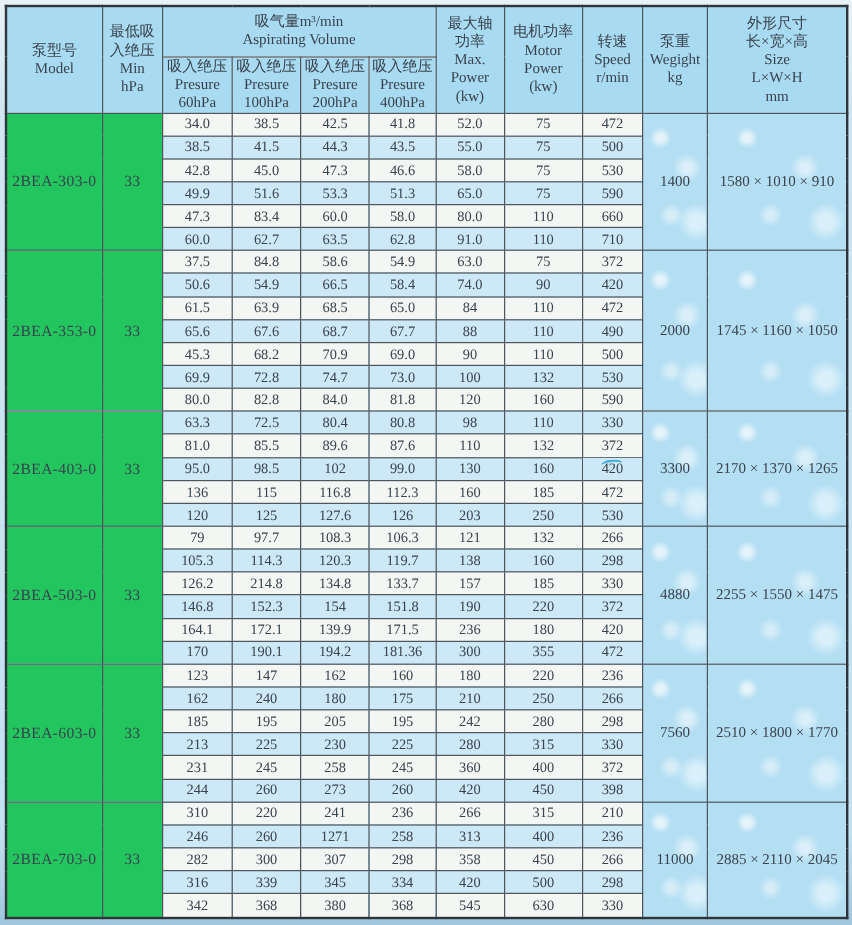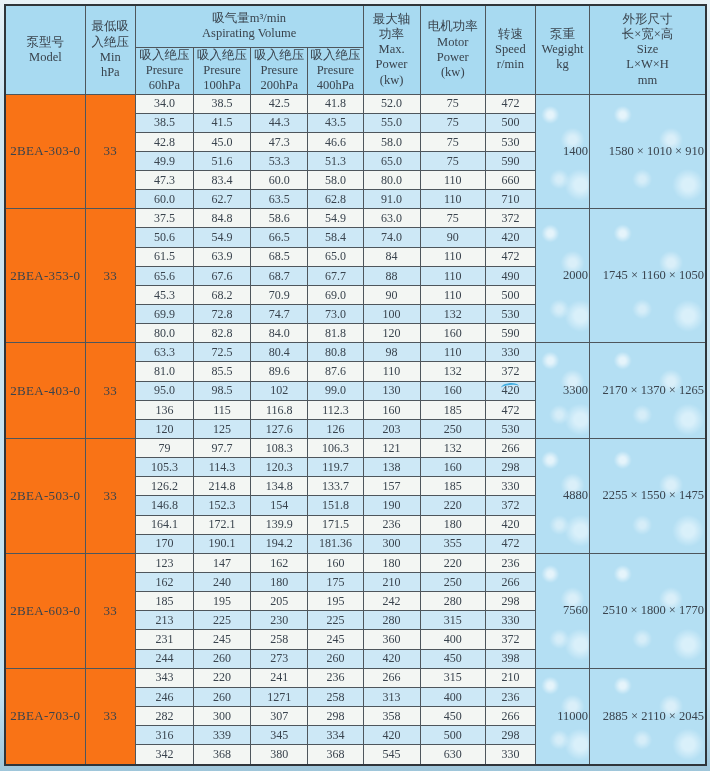--- a/index.html
+++ b/index.html
@@ -35,35 +35,34 @@
     background:#a8daf1;
     white-space:pre-line;
     font-size:12.5px;
   }
   thead tr.row-top{height:42px;}
   thead tr.row-sub{height:47px;}
   tbody td{height:17px;}
   tbody tr:nth-child(odd) td.value-cell{background:#f3f6f3;}
   tbody tr:nth-child(even) td.value-cell{background:#cde8f6;}
   td.model-cell,td.min-cell{
-    background:#f97316;
+    background:#22c55e;
     white-space:nowrap;
     font-size:13px;
     letter-spacing:.3px;
   }
   td.weight-cell,td.size-cell{
     background-color:#b4dff3;
     background-image:
       radial-gradient(circle at 28% 18%, rgba(255,255,255,.65) 0 3px, rgba(255,255,255,0) 9px),
       radial-gradient(circle at 70% 40%, rgba(255,255,255,.5) 0 4px, rgba(255,255,255,0) 12px),
       radial-gradient(circle at 45% 75%, rgba(255,255,255,.45) 0 3px, rgba(255,255,255,0) 10px),
       radial-gradient(circle at 85% 80%, rgba(226,244,252,.8) 0 6px, rgba(226,244,252,0) 16px);
     font-size:12.5px;
     white-space:nowrap;
-    text-align:right;
   }
   
   tbody tr:nth-child(16) td:nth-child(7){position:relative;}
   tbody tr:nth-child(16) td:nth-child(7)::after{
     content:"";position:absolute;left:50%;top:1px;width:18px;height:6px;
     border-top:2px solid #29a3dc;border-radius:50%;
     transform:translateX(-50%) rotate(-5deg);opacity:.85;
   }
 </style>
 </head>
@@ -417,21 +416,21 @@
           <td class="value-cell">260</td>
           <td class="value-cell">273</td>
           <td class="value-cell">260</td>
           <td class="value-cell">420</td>
           <td class="value-cell">450</td>
           <td class="value-cell">398</td>
         </tr>
         <tr>
           <td class="model-cell" rowspan="5">2BEA-703-0</td>
           <td class="min-cell" rowspan="5">33</td>
-          <td class="value-cell">343</td>
+          <td class="value-cell">310</td>
           <td class="value-cell">220</td>
           <td class="value-cell">241</td>
           <td class="value-cell">236</td>
           <td class="value-cell">266</td>
           <td class="value-cell">315</td>
           <td class="value-cell">210</td>
           <td class="weight-cell" rowspan="5">11000</td>
           <td class="size-cell" rowspan="5">2885 × 2110 × 2045</td>
         </tr>
         <tr>

